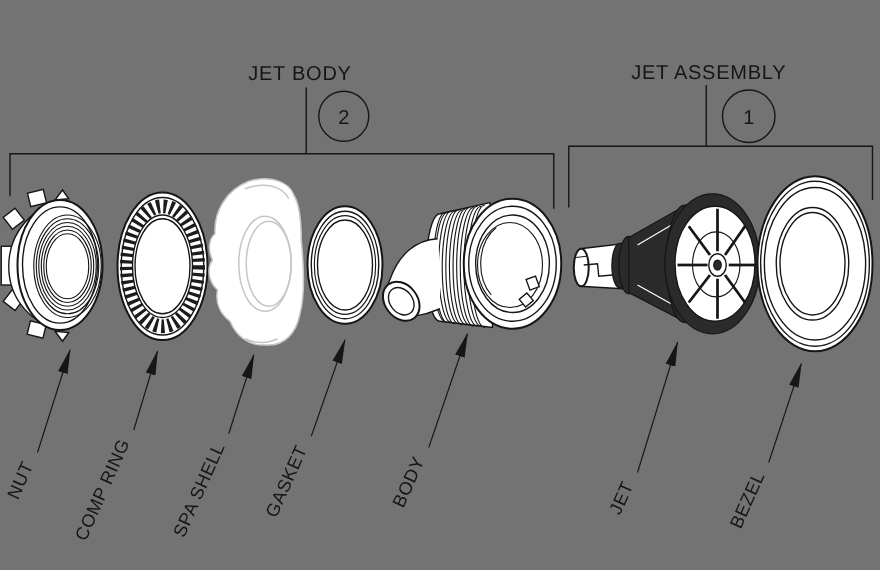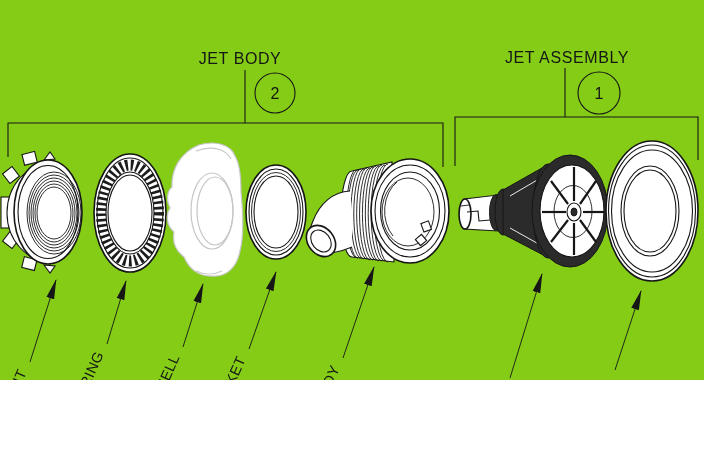--- a/index.html
+++ b/index.html
@@ -1,16 +1,16 @@
 <!DOCTYPE html>
 <html><head>
 <meta charset="utf-8">
 <style>
   html,body{margin:0;padding:0;background:#ffffff;}
-  .stage{position:relative;width:704px;height:380px;background:#84cc16;overflow:hidden;
+  .stage{position:relative;width:704px;height:456px;background:#737373;overflow:hidden;
          font-family:"Liberation Sans",sans-serif;}
   .stage svg{display:block;}
   .stage svg text{fill:#161616;font-family:"Liberation Sans",sans-serif;}
   .hdr{font-size:16px;letter-spacing:.6px;}
   .num{font-size:16px;}
   .plabel{font-size:14.5px;letter-spacing:.4px;}
   .ln{stroke:#161616;stroke-width:1.1;fill:none;}
   .lnb{stroke:#161616;stroke-width:1.6;fill:none;}
   .lnt{stroke:#161616;stroke-width:.9;fill:none;}
   .wfill{fill:#ffffff;}

